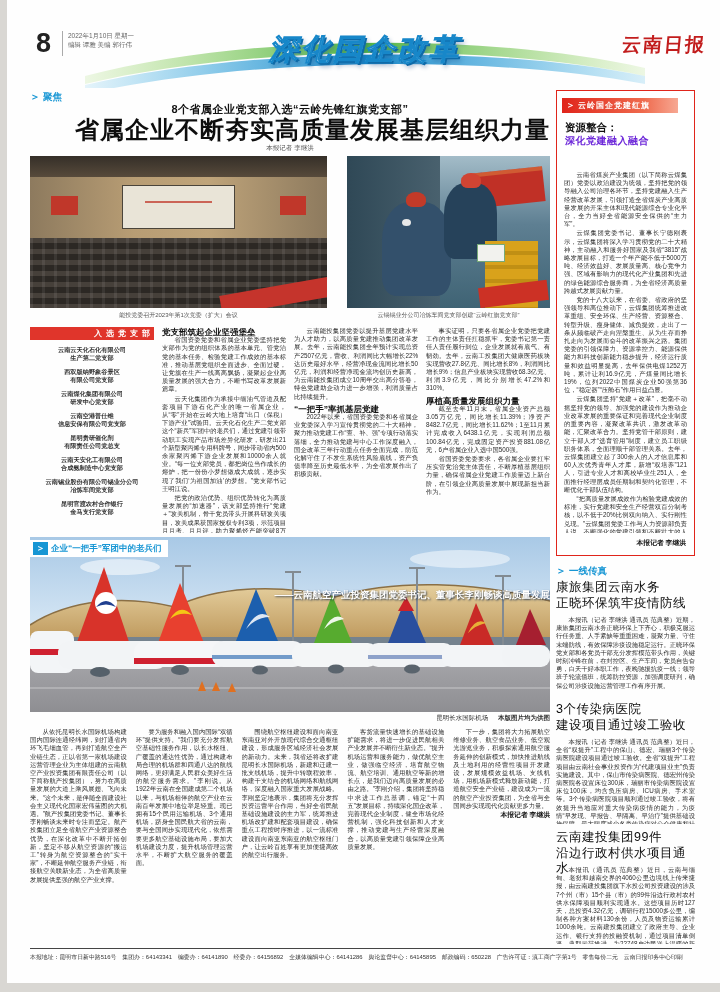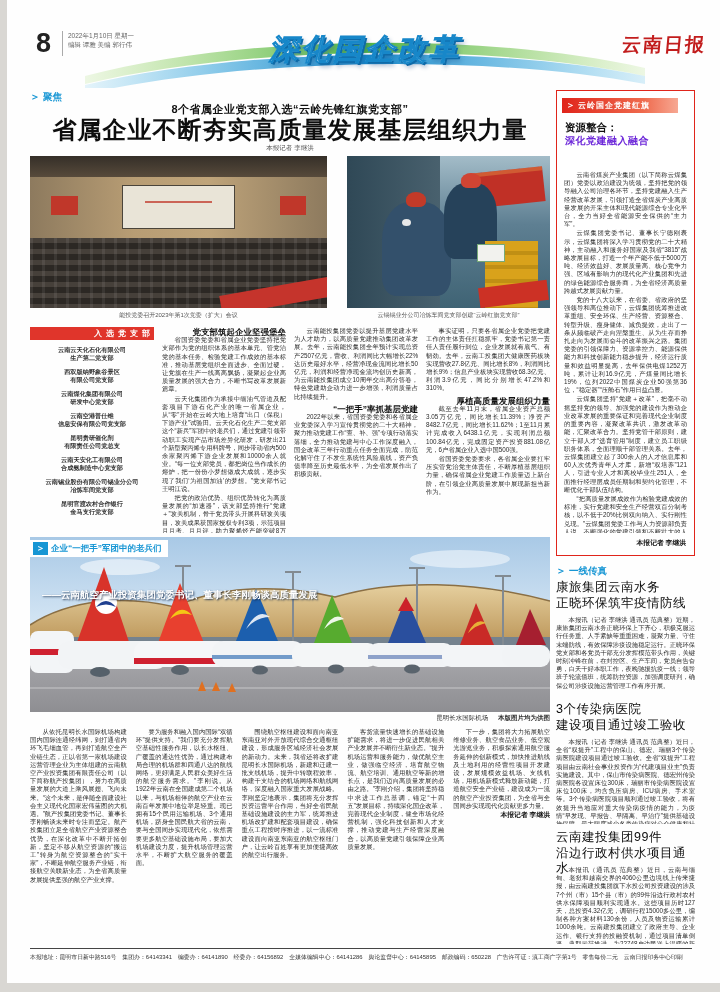--- a/index.html
+++ b/index.html
@@ -16,28 +16,28 @@
       -webkit-text-stroke:1px #1787c9; text-shadow:2px 2px 0 #0e6aa8, 3px 4px 4px rgba(30,80,140,.45); white-space:nowrap; }
   .masthead { font-family:"DejaVu Serif", serif; font-size:19px; font-weight:bold; color:#c21d1d; letter-spacing:2px; transform:skewX(-5deg); }
 
   
   .tag-blue { display:flex; align-items:center; gap:3px; font-weight:bold; color:#1796d4; font-size:9.5px; }
   .chev { color:#1796d4; font-weight:900; font-size:10px; }
   .chev-w { color:#fff; font-weight:900; font-size:9px; }
 
   
   .kicker { font-size:11px; font-weight:bold; color:#111; text-align:center; letter-spacing:.5px; }
-  .headline { font-size:24px; font-weight:900; color:#0d0d0d; text-align:center; letter-spacing:1px; white-space:nowrap; }
+  .headline { font-size:24px; font-weight:900; color:#0d0d0d; text-align:right; letter-spacing:1px; white-space:nowrap; }
   .byline-c { font-size:6.5px; color:#555; text-align:center; }
   .caption { font-size:6px; color:#555; text-align:center; line-height:8px; }
   .cols { display:flex; gap:8px; }
   .col { width:124px; height:206px; overflow:hidden; }
   .t6 { font-size:6.3px; line-height:8.2px; color:#2b2b2b; text-align:justify; }
   .t6 p { text-indent:2em; margin-bottom:1px; }
-  .subhead { font-size:8.5px; font-weight:bold; color:#111; text-align:right; margin:4px 0 0; }
+  .subhead { font-size:8.5px; font-weight:bold; color:#111; text-align:left; margin:4px 0 0; }
   .honor-hd { background:#e0352b; color:#fff; font-size:8px; font-weight:bold; text-align:right; line-height:13px; height:13px; letter-spacing:4px; }
   .honor-item { font-size:6.2px; font-weight:bold; color:#333; text-align:center; line-height:8px; white-space:pre-line; margin-top:6px; }
 
   
   .photo { position:absolute; overflow:hidden; background:#999; }
   .p1-ceiling { position:absolute; left:0; top:0; width:100%; height:14%; background:linear-gradient(180deg,#352f28,#574a3b); }
   .p1-wall { position:absolute; left:0; top:14%; width:100%; height:42%; background:linear-gradient(90deg,#8d7a5e,#b89d74 35%,#bfa47a 60%,#8d7a5e); }
   .p1-screen { position:absolute; left:31%; top:19%; width:38%; height:29%; background:#e9e4d7; border:1px solid #4a443a; }
   .p1-sline { position:absolute; left:20%; top:35%; width:60%; height:2px; background:#c0392b; opacity:.75; }
   .p1-red { position:absolute; width:9%; height:13%; background:#c0372a; top:26%; }
@@ -57,21 +57,21 @@
   .p2-label { position:absolute; right:1%; bottom:3%; width:34%; height:13%; background:#cc3125; transform:rotate(-7deg); }
 
   
   .scene { position:absolute; left:30px; top:537px; width:520px; height:175px; overflow:hidden; }
   .av-label { position:absolute; left:0; top:3px; display:flex; align-items:center; gap:3px;
      background:#fff; padding:2px 6px 2px 3px; }
   .av-label .lbl-chev { background:#1796d4; color:#fff; font-weight:900; font-size:9px; padding:0 3px; }
   .av-label .lbl-txt { color:#1796d4; font-weight:bold; font-size:8.5px; }
   .av-title { position:absolute; left:0; width:100%; top:18px; text-align:center; color:#fff; font-size:25px; font-weight:900;
      letter-spacing:9px; text-shadow:1px 2px 3px rgba(20,40,70,.8); }
-  .av-sub { position:absolute; left:12px; width:100%; top:52px; text-align:left; color:#fff; font-size:9.5px; font-weight:bold;
+  .av-sub { position:absolute; left:0; width:100%; top:52px; text-align:right; color:#fff; font-size:9.5px; font-weight:bold;
      text-shadow:1px 1px 2px rgba(20,40,70,.9); }
   .av-caprow { position:absolute; left:30px; top:714px; width:520px; text-align:right; font-size:6.5px; color:#333; }
   .av-caprow b { font-weight:bold; margin-left:8px; }
   .cols5 { position:absolute; left:30px; top:728px; width:520px; height:218px; display:flex; gap:9px; }
   .col5 { width:97px; height:218px; overflow:hidden; }
   .byline-r { text-align:right; font-weight:bold; font-size:6.8px; color:#111; text-indent:0 !important; }
 
   
   .coalbox { position:absolute; left:556px; top:90px; width:139px; height:466px; border:1.6px solid #e0251b; background:#fff; }
   .coal-banner { position:absolute; left:5px; top:7px; width:116px; height:15px; display:flex; align-items:center; gap:3px; padding-left:4px;

